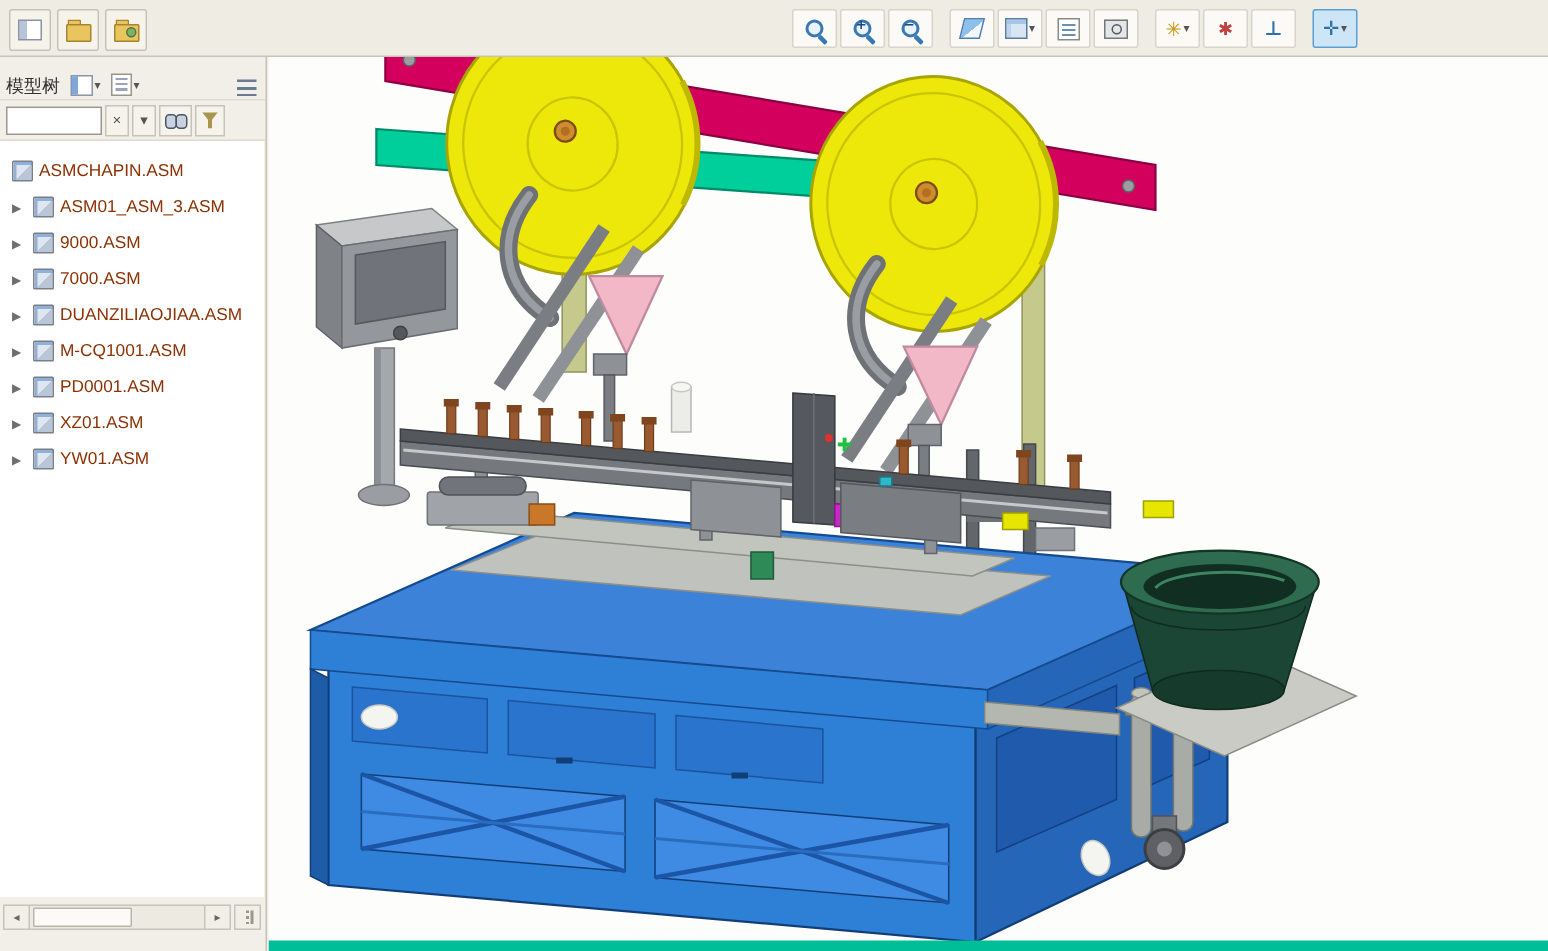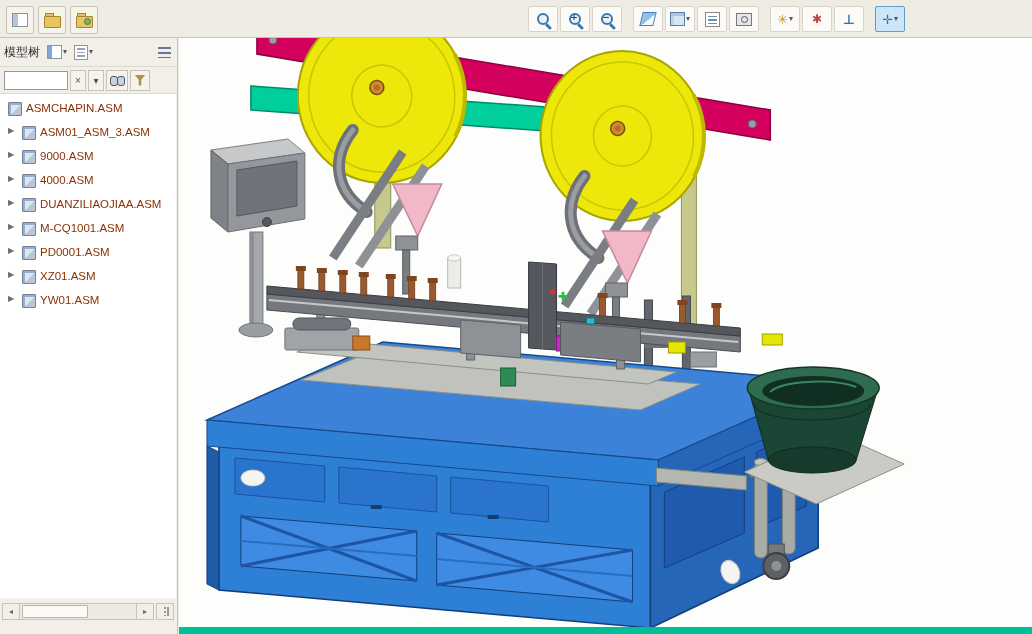--- a/index.html
+++ b/index.html
@@ -39,39 +39,39 @@
         background:repeating-linear-gradient(180deg,#6A8FB5 0 1.5px,transparent 1.5px 3.5px)}
   .ic-cam{position:relative;width:14px;height:11px;border:1px solid #777;background:#E4E6E8}
   .ic-cam::before{content:"";position:absolute;left:4px;top:2px;width:5px;height:5px;border:1.5px solid #505A66;border-radius:50%}
   .glyph-spark{font-size:13px;color:#C8960C;line-height:13px}
   .glyph-spark2{font-size:12px;color:#C04040;line-height:12px}
   .glyph-perp{font:700 13px/13px "DejaVu Sans",sans-serif;color:#2F6FAE}
   .glyph-spin{font:700 13px/13px "DejaVu Sans",sans-serif;color:#2F6FAE}
   
   .left-panel{position:absolute;left:0;top:38px;width:178px;bottom:0;background:var(--panel_bg);
         border-right:1px solid var(--border);box-sizing:border-box}
-  .tree-header{height:28px;display:flex;align-items:center;padding:0 4px;gap:3px;border-bottom:1px solid #DDDACF}
+  .tree-header{height:28px;display:flex;align-items:flex-end;padding:0 4px;gap:3px;border-bottom:1px solid #DDDACF}
   .tree-title{font-size:12px;color:var(--title_text);margin-right:2px;white-space:nowrap}
   .hbtn{display:flex;align-items:center;gap:1px;padding:2px;border-radius:2px}
   .icon-treegrid{width:13px;height:12px;border:1px solid #8A97A8;background:linear-gradient(90deg,#7FA8D8 0 4px,#fff 4px)}
   .icon-doclist{width:12px;height:13px;border:1px solid #98948A;
         background:#fff repeating-linear-gradient(180deg,#9AA4B8 0 1.5px,transparent 1.5px 3.5px) 2px 2px/8px 9px no-repeat}
   .spacer{flex:1}
   .icon-settings{width:13px;height:11px;background:repeating-linear-gradient(180deg,#6A7A90 0 2px,transparent 2px 5px)}
   .search-row{height:26px;display:flex;align-items:center;padding:0 4px;gap:2px;border-bottom:1px solid #DDDACF}
   .search-input{width:58px;height:17px;border:1px solid #9A988E;background:#fff;font-size:11px;padding:0 2px}
   .sbtn{min-width:14px;height:19px;display:flex;align-items:center;justify-content:center;
         background:#F6F3EA;border:1px solid var(--border);font-size:10px;color:#555}
   .icon-binoc{position:relative;width:15px;height:10px}
   .icon-binoc::before,.icon-binoc::after{content:"";position:absolute;top:1px;width:6px;height:8px;border:1.5px solid #4A5568;border-radius:3px;background:#C8D2E0}
   .icon-binoc::before{left:0}.icon-binoc::after{right:0}
   .icon-funnel{width:11px;height:11px;background:#A89650;clip-path:polygon(0 0,100% 0,62% 48%,62% 100%,38% 100%,38% 48%)}
   
   .tree-area{position:absolute;left:0;top:56px;right:1px;bottom:36px;background:#FFFFFF;overflow:hidden;padding-top:8px}
-  .tree-row{display:flex;align-items:flex-start;height:24px;white-space:nowrap;overflow:hidden}
+  .tree-row{display:flex;align-items:center;height:24px;white-space:nowrap;overflow:hidden}
   .tree-row.root{padding-left:8px}
   .tree-row.child{padding-left:8px}
   .tw-arrow{width:14px;font-size:8px;color:#6E6E6E;flex:none}
   .asm-icon{flex:none;width:12px;height:12px;margin-right:4px;border:1px solid #7A7F88;border-radius:1px;
         background:linear-gradient(135deg,#DFE6EF 0 55%,#B9C6D8 55%);box-shadow:inset 2px 2px 0 #8FB0D8}
   .tree-label{font-size:11.5px;color:var(--tree_text)}
   
   .tree-scroll{position:absolute;left:2px;bottom:14px;right:3px;height:17px;display:flex;align-items:stretch}
   .scr-btn{width:16px;background:#F2EFE7;border:1px solid var(--border);display:flex;align-items:center;justify-content:center;
         font-size:8px;color:#666;flex:none}
@@ -186,21 +186,21 @@
       <span class="tree-label">ASM01_ASM_3.ASM</span>
     </div>
     <div class="tree-row child">
       <span class="tw-arrow">▶</span>
       <span class="asm-icon"></span>
       <span class="tree-label">9000.ASM</span>
     </div>
     <div class="tree-row child">
       <span class="tw-arrow">▶</span>
       <span class="asm-icon"></span>
-      <span class="tree-label">4000.ASM</span>
+      <span class="tree-label">7000.ASM</span>
     </div>
     <div class="tree-row child">
       <span class="tw-arrow">▶</span>
       <span class="asm-icon"></span>
       <span class="tree-label">DUANZILIAOJIAA.ASM</span>
     </div>
     <div class="tree-row child">
       <span class="tw-arrow">▶</span>
       <span class="asm-icon"></span>
       <span class="tree-label">M-CQ1001.ASM</span>

